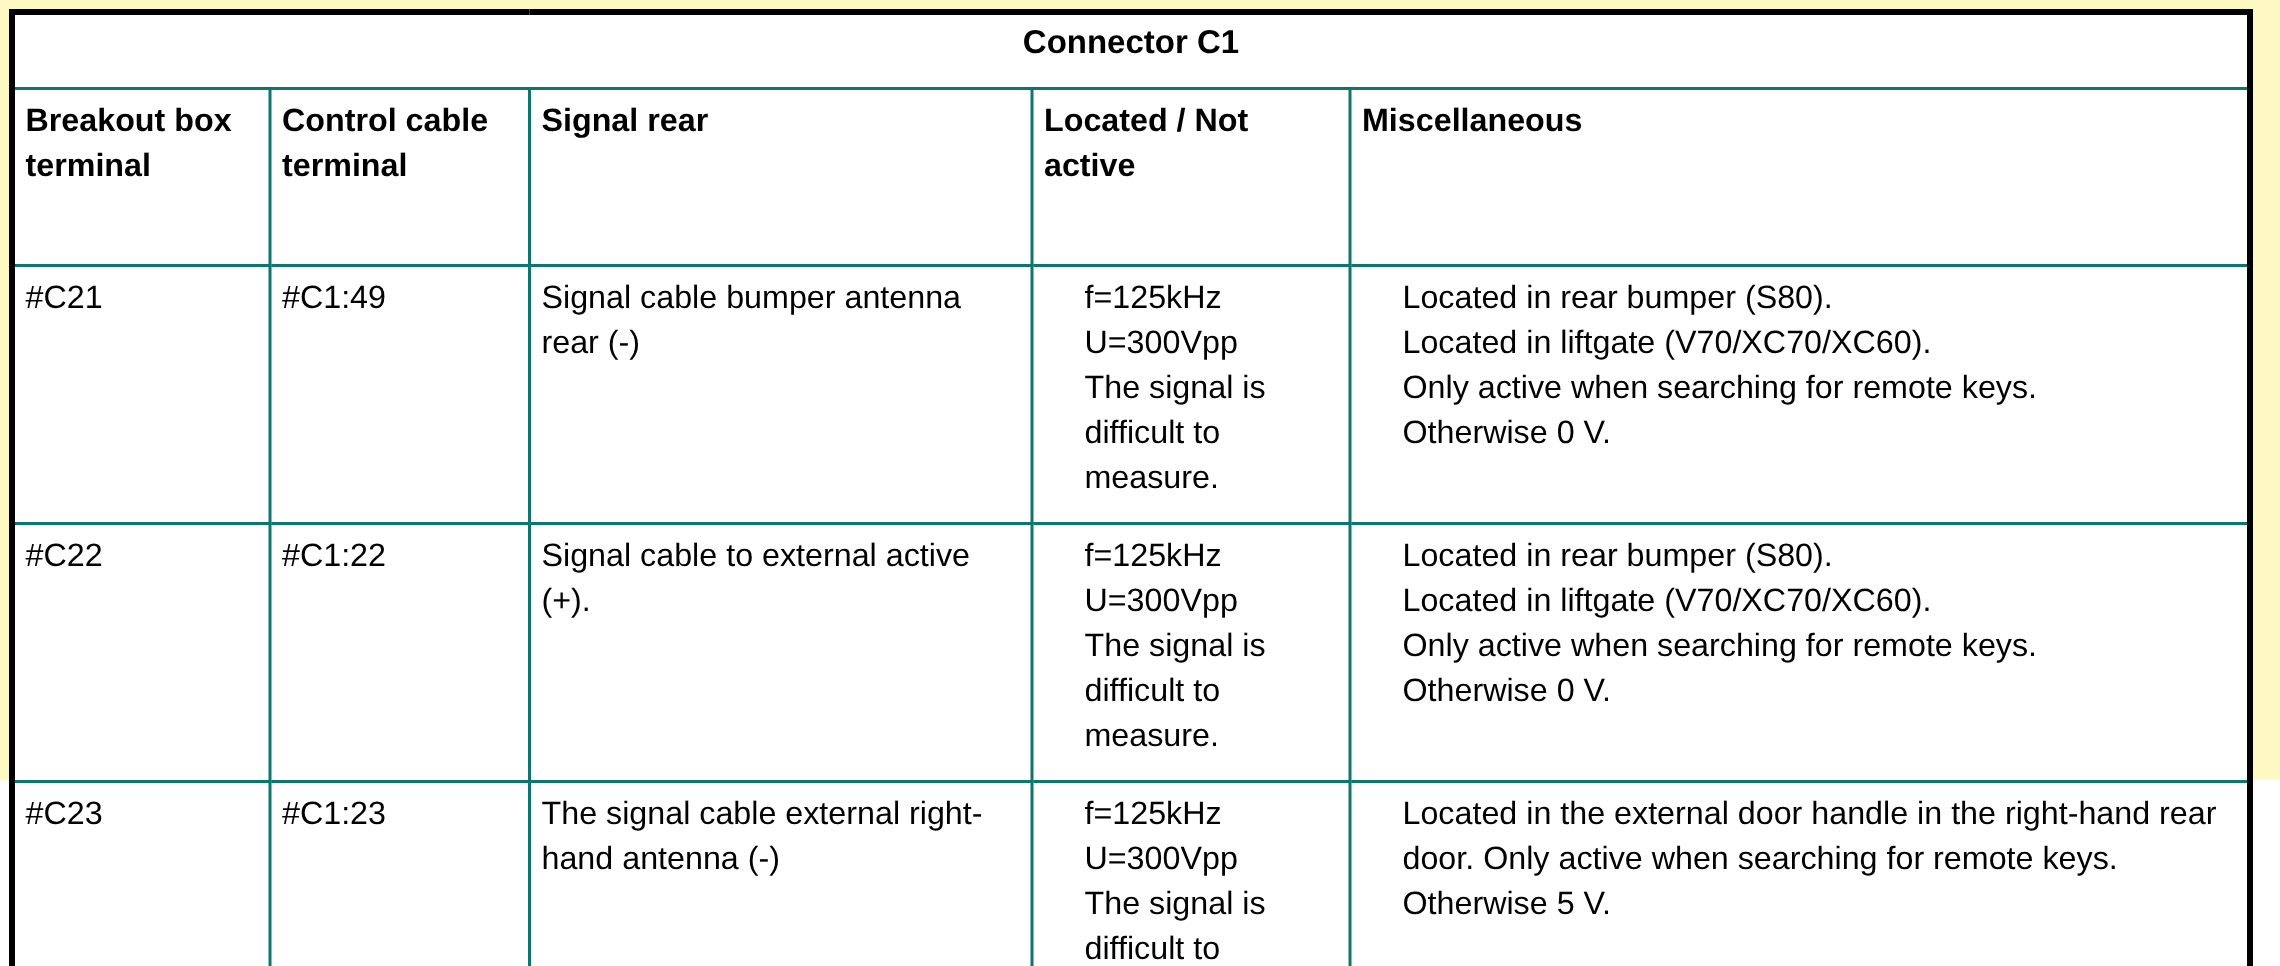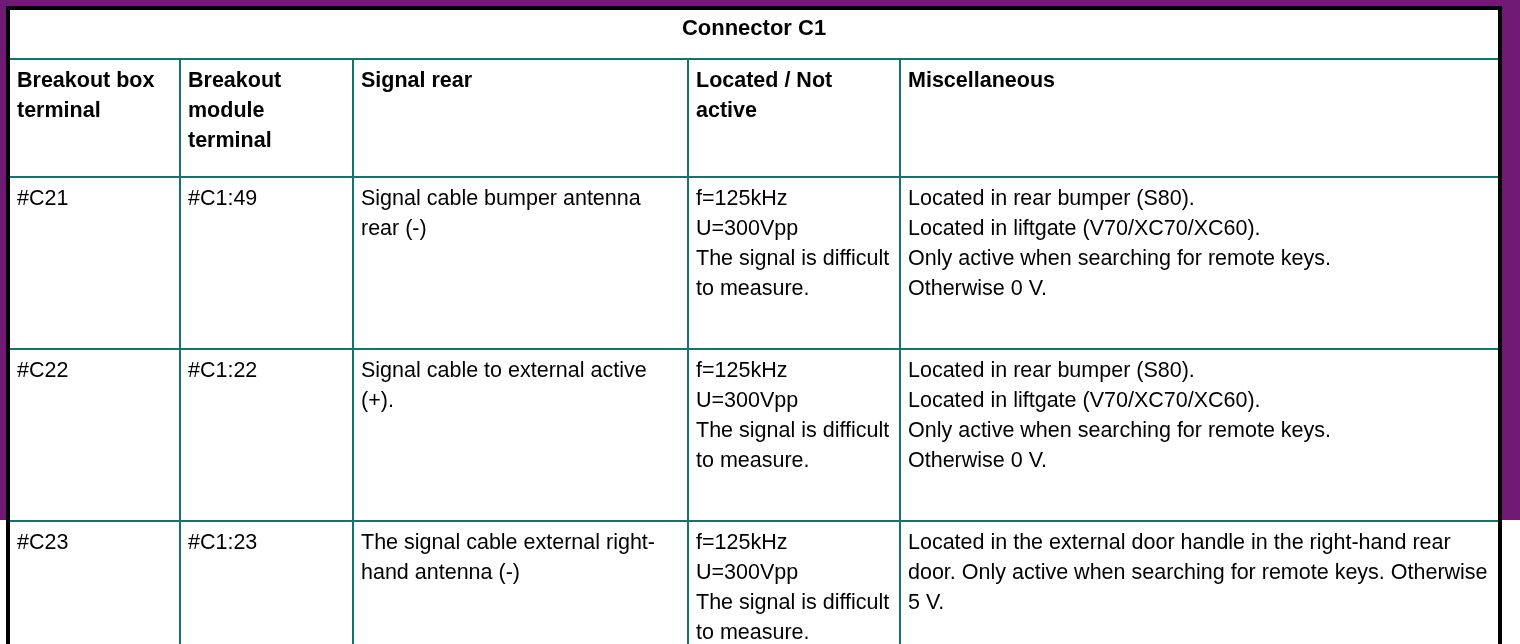--- a/index.html
+++ b/index.html
@@ -13,21 +13,21 @@
     height: 644px;
     font-family: "Liberation Sans", sans-serif;
     color: #000000;
     overflow: hidden;
   }
 
   .sheet {
     position: relative;
     width: 1520px;
     height: 520px;
-    background: #701a75;
+    background: #fef9c3;
   }
 
   table.connector-table {
     position: absolute;
     left: 6px;
     top: 6px;
     width: 1496px;
     height: 630px;
     border-collapse: collapse;
     table-layout: fixed;
@@ -75,21 +75,21 @@
   col.col-module   { width: 173px; }
   col.col-signal   { width: 335px; }
   col.col-active   { width: 212px; }
   col.col-misc     { width: 600px; }
 
   
   tr.data-row td { height: 161px; }
   tr.data-row.last-row td { height: 162px; }
 
   .cell-lines { display: block; }
-  .cell-line  { display: block; white-space: normal; }
+  .cell-line  { display: block; white-space: normal; margin-left: 27px; }
 </style>
 </head>
 <body>
 
 <div class="sheet">
 
   <table class="connector-table">
     <colgroup>
       <col class="col-breakout">
       <col class="col-module">
@@ -98,21 +98,21 @@
       <col class="col-misc">
     </colgroup>
 
     <thead>
       <tr class="title-row">
         <th class="table-title" colspan="5">Connector C1</th>
       </tr>
 
       <tr class="header-row">
         <th>Breakout box terminal</th>
-        <th>Breakout module terminal</th>
+        <th>Control cable terminal</th>
         <th>Signal rear</th>
         <th>Located / Not active</th>
         <th>Miscellaneous</th>
       </tr>
     </thead>
 
     <tbody>
 
       <tr class="data-row">
         <td>#C21</td>

